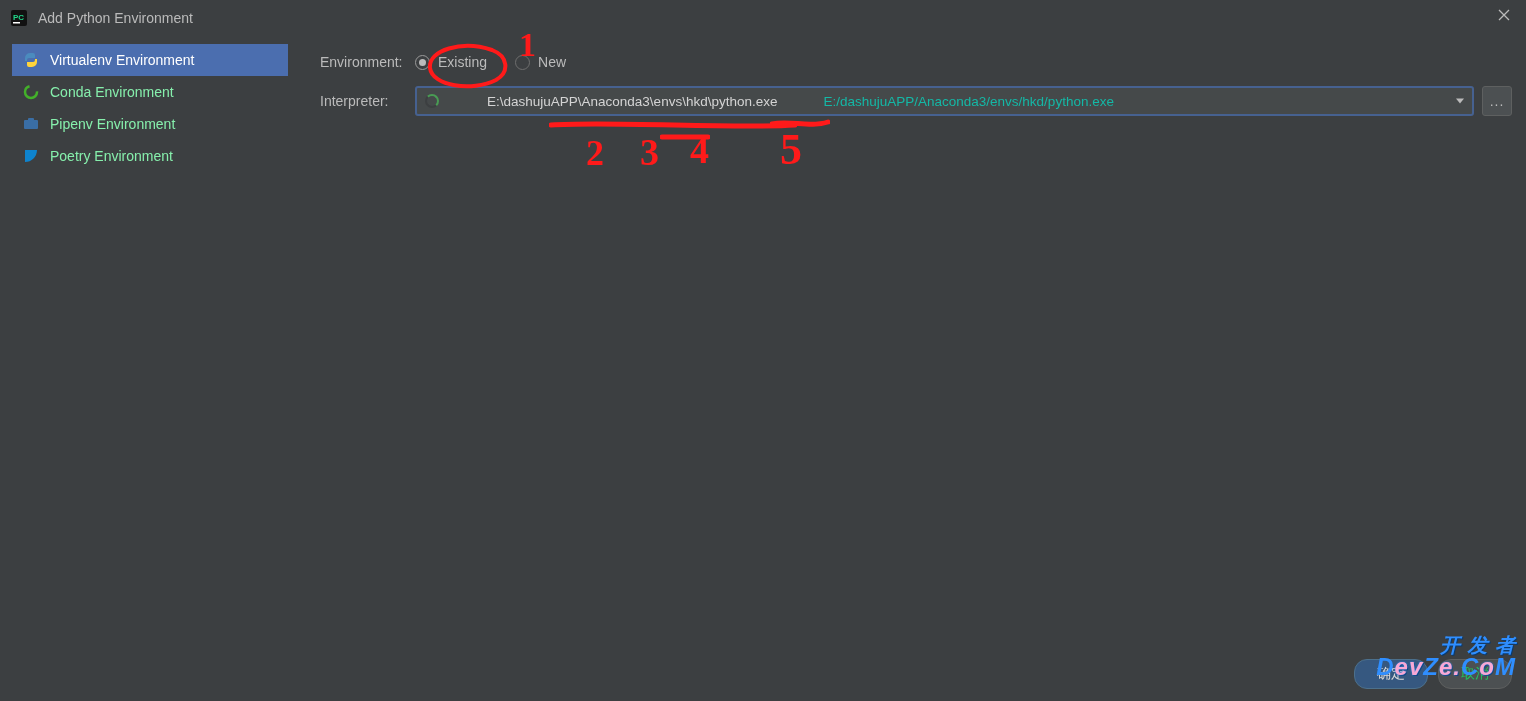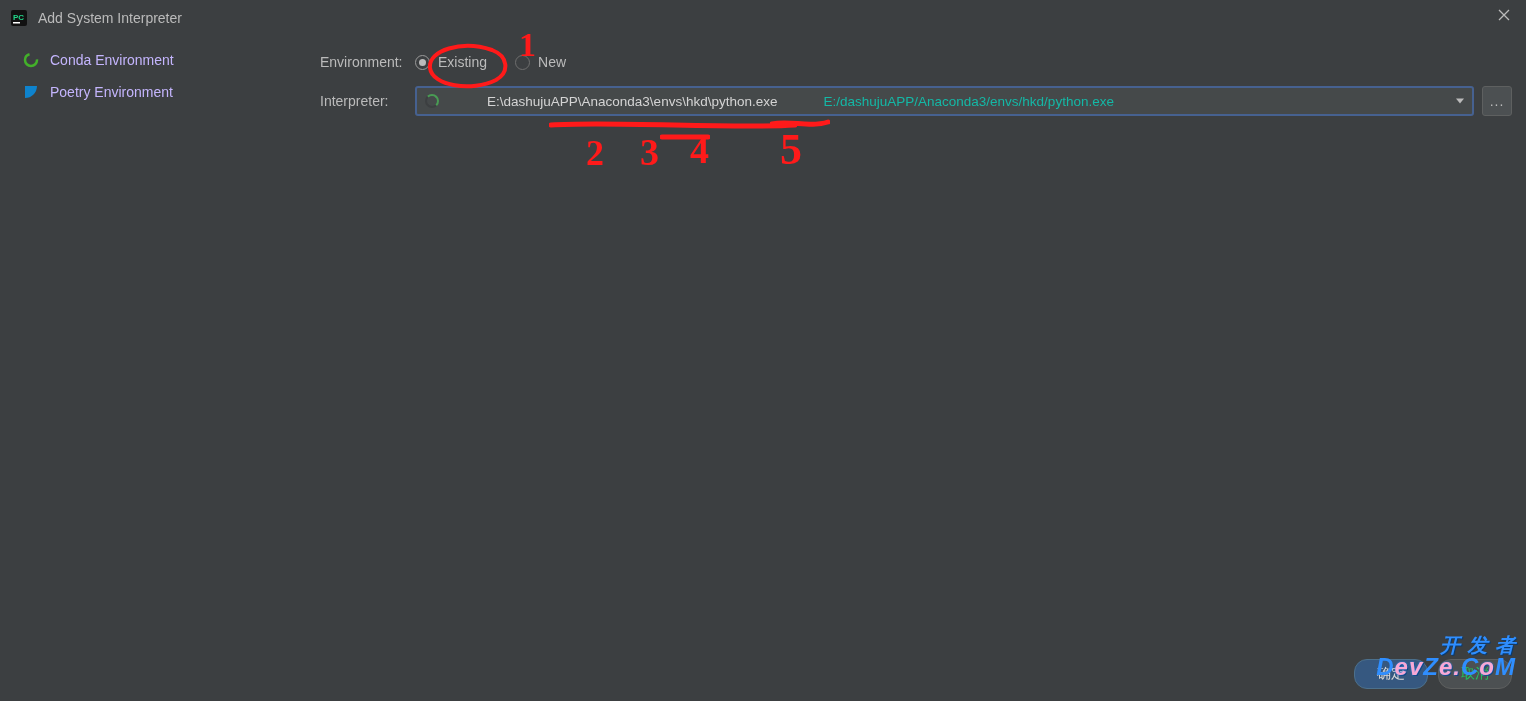--- a/index.html
+++ b/index.html
@@ -52,21 +52,21 @@
       width: 300px;
       padding: 8px 12px;
     }
     .side-item {
       display: flex;
       align-items: center;
       height: 32px;
       padding: 0 10px;
       border-radius: 0;
       font-size: 14px;
-      color: #c4b5fd;
+      color: #86efac;
       cursor: pointer;
     }
     .side-item.selected {
       background: #4b6eaf;
       color: #ffffff;
     }
     .side-item .s-icon {
       width: 18px;
       height: 18px;
       margin-right: 10px;
@@ -235,37 +235,55 @@
 <body>
 
 <div class="titlebar">
   <span class="app-icon">
     <svg viewBox="0 0 18 18">
       <rect x="1" y="1" width="16" height="16" rx="2" fill="#111"></rect>
       <text x="3" y="11" font-size="8" font-family="Arial" font-weight="bold" fill="#21d789">PC</text>
       <rect x="3" y="13" width="7" height="1.5" fill="#fff"></rect>
     </svg>
   </span>
-  <span class="title">Add System Interpreter</span>
+  <span class="title">Add Python Environment</span>
   <span class="close-btn">
     <svg viewBox="0 0 14 14" width="14" height="14">
         <path d="M2 2 L12 12 M12 2 L2 12" stroke="#bbbbbb" stroke-width="1.3"></path>
       </svg>
   </span>
 </div>
 
 <div class="body-wrap">
   <div class="sidebar">
+    <div class="side-item selected">
+      <span class="s-icon">
+        <svg viewBox="0 0 16 16" width="16" height="16">
+            <path d="M7 1h3a2 2 0 0 1 2 2v3H6a2 2 0 0 0-2 2v1H2V6a5 5 0 0 1 5-5z" fill="#4b8bbe"></path>
+            <path d="M9 15H6a2 2 0 0 1-2-2v-3h6a2 2 0 0 0 2-2V7h2v3a5 5 0 0 1-5 5z" fill="#ffd43b"></path>
+          </svg>
+      </span>
+      <span>Virtualenv Environment</span>
+    </div>
     <div class="side-item">
       <span class="s-icon">
         <svg viewBox="0 0 16 16" width="16" height="16">
             <circle cx="8" cy="8" r="6" fill="none" stroke="#43b02a" stroke-width="2.5" stroke-dasharray="26 10"></circle>
           </svg>
       </span>
       <span>Conda Environment</span>
+    </div>
+    <div class="side-item">
+      <span class="s-icon">
+        <svg viewBox="0 0 16 16" width="16" height="16">
+            <rect x="1" y="4" width="14" height="9" rx="1" fill="#3a6ea5"></rect>
+            <rect x="5" y="2" width="6" height="3" rx="1" fill="#3a6ea5"></rect>
+          </svg>
+      </span>
+      <span>Pipenv Environment</span>
     </div>
     <div class="side-item">
       <span class="s-icon">
         <svg viewBox="0 0 16 16" width="16" height="16">
             <path d="M2 2 L14 2 A12 12 0 0 1 2 14 Z" fill="#0e83cd"></path>
           </svg>
       </span>
       <span>Poetry Environment</span>
     </div>
   </div>

